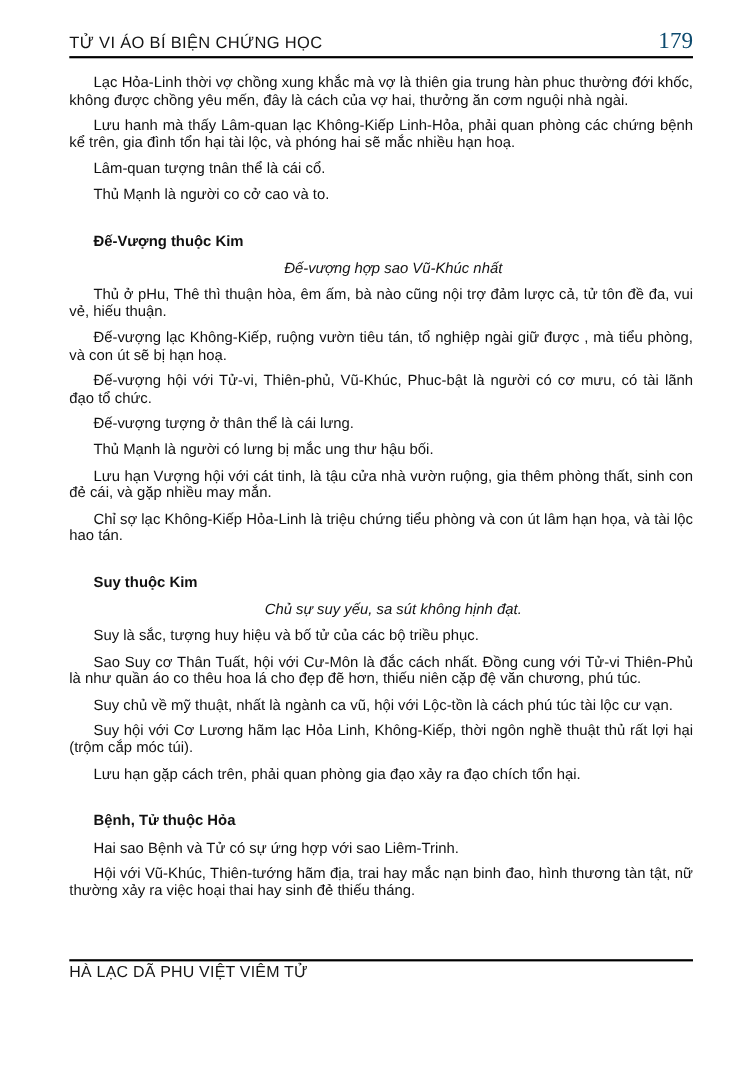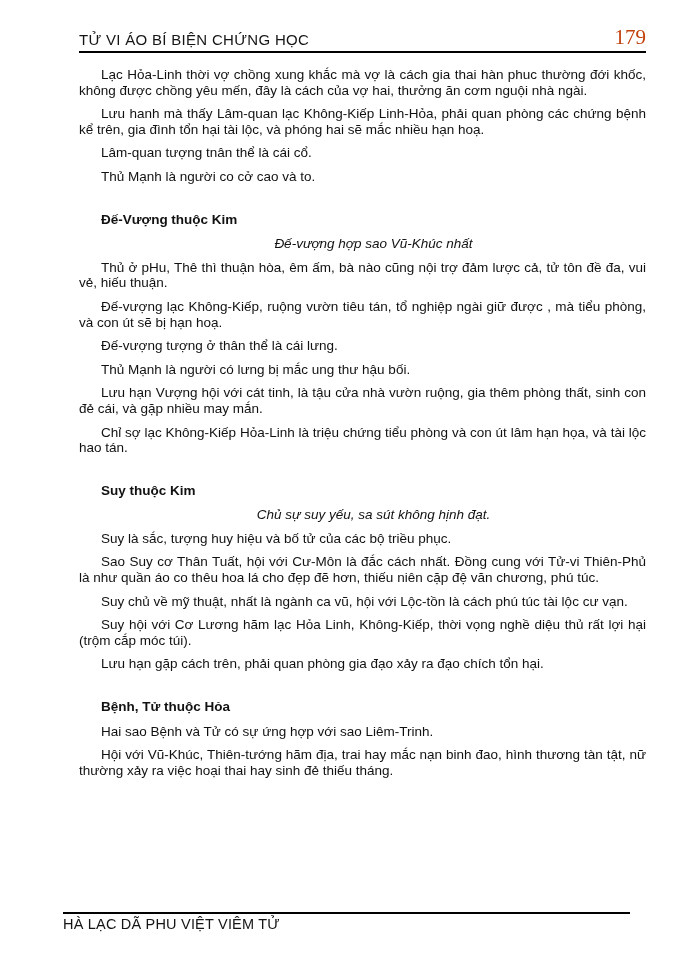--- a/index.html
+++ b/index.html
@@ -15,39 +15,38 @@
     color: #111111;
     font-family: "Liberation Sans", sans-serif;
     overflow: hidden;
     box-sizing: border-box;
   }
   .content {
     position: absolute;
     top: 27px;
     left: 63px;
     width: 567px;
-    margin-left: 16px;
   }
   .page-header {
     display: flex;
     justify-content: space-between;
     align-items: flex-end;
     border-bottom: 2px solid #000000;
     padding-bottom: 3px;
   }
   .page-header .title {
     font-size: 15px;
     letter-spacing: 0.3px;
     color: #151515;
   }
   .page-header .page-number {
     font-family: "Liberation Serif", serif;
     font-size: 21px;
     line-height: 1;
-    color: #c2410c;
+    color: #0c4a6e;
   }
   .page-body {
     margin-top: 14px;
     font-size: 13.5px;
     line-height: 15.6px;
   }
   .page-body p {
     margin: 8px 0;
   }
   .block.paragraph {
@@ -60,59 +59,60 @@
     margin-top: 27px;
     margin-bottom: 9px;
   }
   .block.subtitle {
     font-style: italic;
     padding-left: 22px;
     text-align: center;
   }
   .page-footer {
     position: absolute;
-    top: 912px;
+    top: 872px;
     left: 63px;
     width: 567px;
     border-top: 2px solid #000000;
     padding-top: 2px;
     font-size: 14.5px;
     letter-spacing: 0.2px;
     color: #151515;
   }
 </style>
 </head>
 <body>
 
 <div class="page">
   <div class="content">
     <div class="page-header">
       <span class="title">TỬ VI ÁO BÍ BIỆN CHỨNG HỌC</span>
       <span class="page-number">179</span>
     </div>
     <div class="page-body">
 
-    <p class="block paragraph">Lạc Hỏa-Linh thời vợ chồng xung khắc mà vợ là cách gia thai hàn phuc thường đới khốc, không được chồng yêu mến, đây là cách của vợ hai, thưởng ăn cơm nguội nhà ngài.</p>
+    <p class="block paragraph">Lạc Hỏa-Linh thời vợ chồng xung khắc mà vợ là thiên gia trung hàn phuc thường đới khốc, không được chồng yêu mến, đây là cách của vợ hai, thưởng ăn cơm nguội nhà ngài.</p>
         <p class="block paragraph">Lưu hanh mà thấy Lâm-quan lạc Không-Kiếp Linh-Hỏa, phải quan phòng các chứng bệnh kể trên, gia đình tổn hại tài lộc, và phóng hai sẽ mắc nhiều hạn hoạ.</p>
         <p class="block paragraph">Lâm-quan tượng tnân thể là cái cổ.</p>
         <p class="block paragraph">Thủ Mạnh là người co cở cao và to.</p>
         <p class="block heading">Đế-Vượng thuộc Kim</p>
         <p class="block subtitle">Đế-vượng hợp sao Vũ-Khúc nhất</p>
         <p class="block paragraph">Thủ ở pHu, Thê thì thuận hòa, êm ấm, bà nào cũng nội trợ đảm lược cả, tử tôn đề đa, vui vẻ, hiếu thuận.</p>
         <p class="block paragraph">Đế-vượng lạc Không-Kiếp, ruộng vườn tiêu tán, tổ nghiệp ngài giữ được , mà tiểu phòng, và con út sẽ bị hạn hoạ.</p>
+        <p class="block paragraph">Đế-vượng hội với Tử-vi, Thiên-phủ, Vũ-Khúc, Phuc-bật là người có cơ mưu, có tài lãnh đạo tổ chức.</p>
         <p class="block paragraph">Đế-vượng tượng ở thân thể là cái lưng.</p>
         <p class="block paragraph">Thủ Mạnh là người có lưng bị mắc ung thư hậu bối.</p>
         <p class="block paragraph">Lưu hạn Vượng hội với cát tinh, là tậu cửa nhà vườn ruộng, gia thêm phòng thất, sinh con đẻ cái, và gặp nhiều may mắn.</p>
         <p class="block paragraph">Chỉ sợ lạc Không-Kiếp Hỏa-Linh là triệu chứng tiểu phòng và con út lâm hạn họa, và tài lộc hao tán.</p>
         <p class="block heading">Suy thuộc Kim</p>
         <p class="block subtitle">Chủ sự suy yếu, sa sút không hịnh đạt.</p>
         <p class="block paragraph">Suy là sắc, tượng huy hiệu và bố tử của các bộ triều phục.</p>
         <p class="block paragraph">Sao Suy cơ Thân Tuất, hội với Cư-Môn là đắc cách nhất. Đồng cung với Tử-vi Thiên-Phủ là như quần áo co thêu hoa lá cho đẹp đẽ hơn, thiếu niên cặp đệ văn chương, phú túc.</p>
         <p class="block paragraph">Suy chủ về mỹ thuật, nhất là ngành ca vũ, hội với Lộc-tồn là cách phú túc tài lộc cư vạn.</p>
-        <p class="block paragraph">Suy hội với Cơ Lương hãm lạc Hỏa Linh, Không-Kiếp, thời vọng nghề diệu thủ rất lợi hại (trộm cắp móc túi).</p>
+        <p class="block paragraph">Suy hội với Cơ Lương hãm lạc Hỏa Linh, Không-Kiếp, thời ngôn nghề thuật thủ rất lợi hại (trộm cắp móc túi).</p>
         <p class="block paragraph">Lưu hạn gặp cách trên, phải quan phòng gia đạo xảy ra đạo chích tổn hại.</p>
         <p class="block heading">Bệnh, Tử thuộc Hỏa</p>
         <p class="block paragraph">Hai sao Bệnh và Tử có sự ứng hợp với sao Liêm-Trinh.</p>
         <p class="block paragraph">Hội với Vũ-Khúc, Thiên-tướng hãm địa, trai hay mắc nạn binh đao, hình thương tàn tật, nữ thường xảy ra việc hoại thai hay sinh đẻ thiếu tháng.</p>
       </div>
   </div>
   <div class="page-footer">
     <span>HÀ LẠC DÃ PHU VIỆT VIÊM TỬ</span>
   </div>
 </div>

